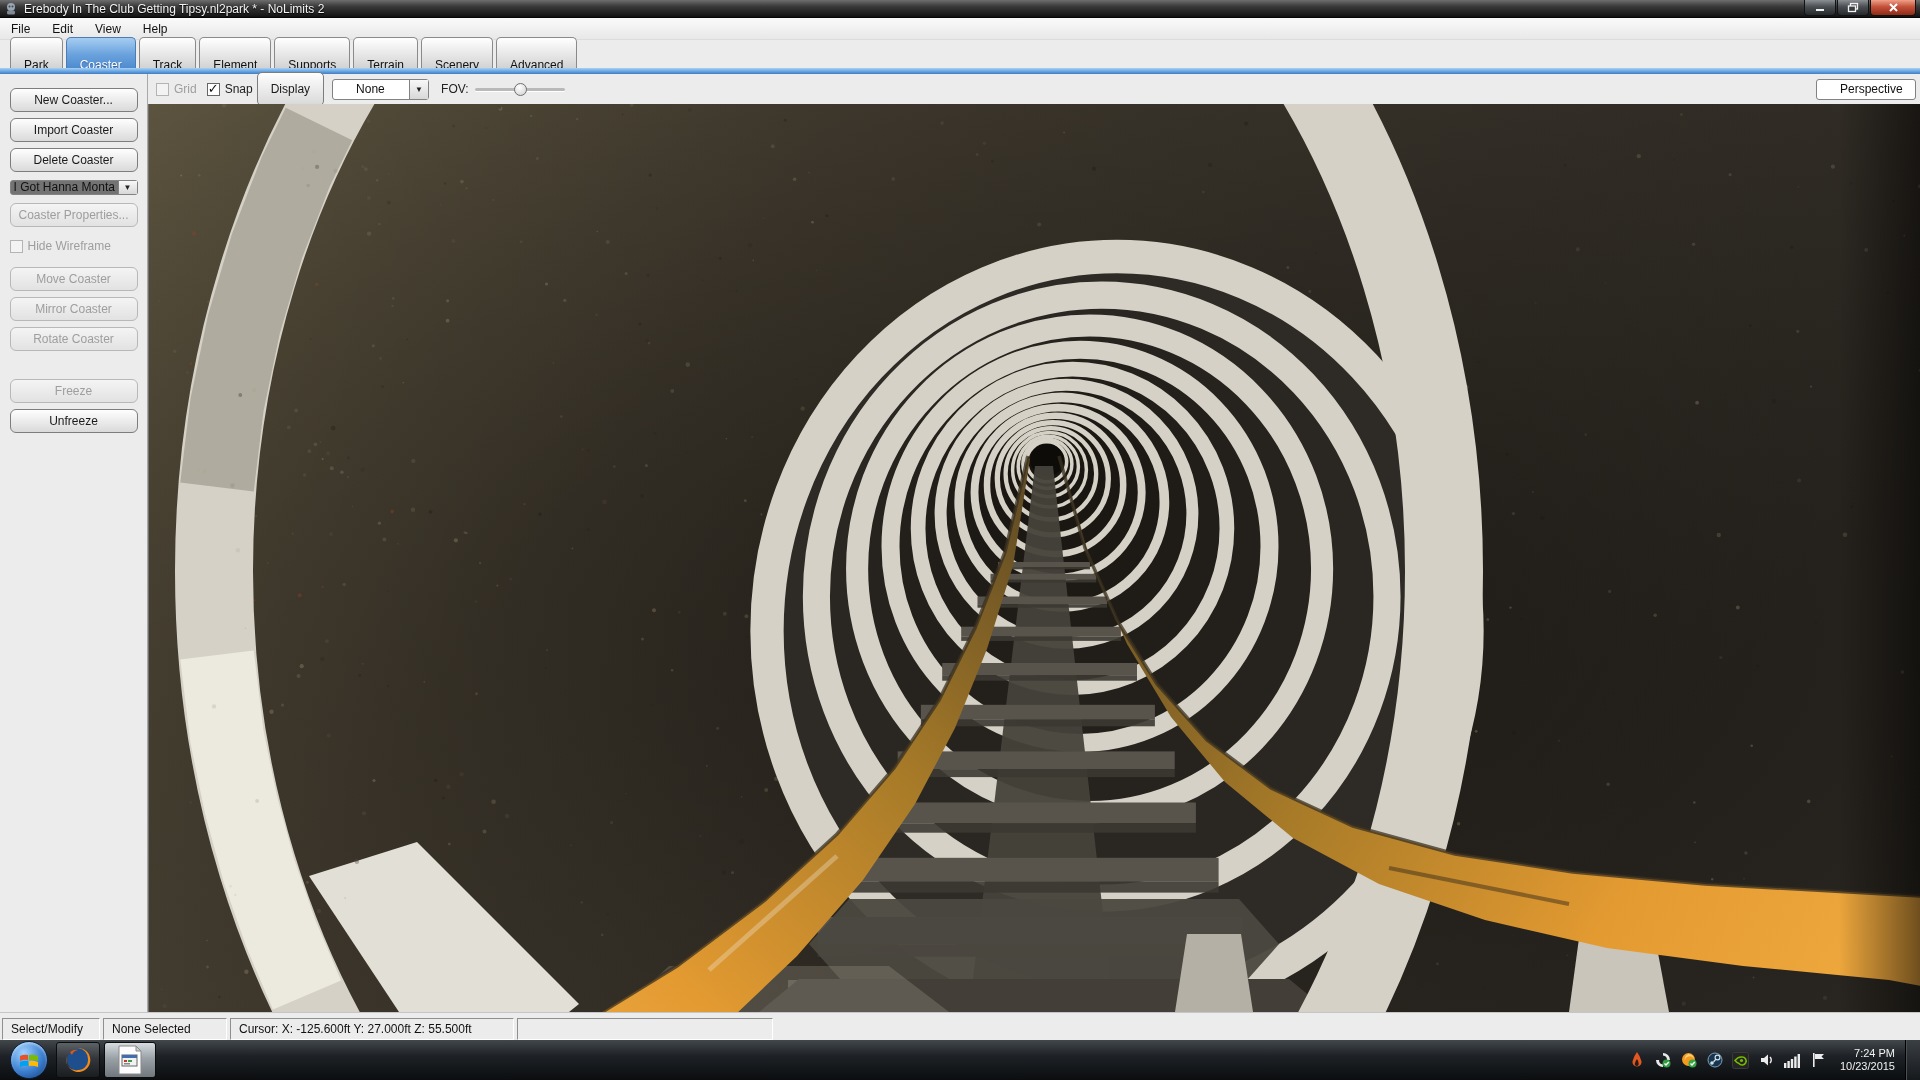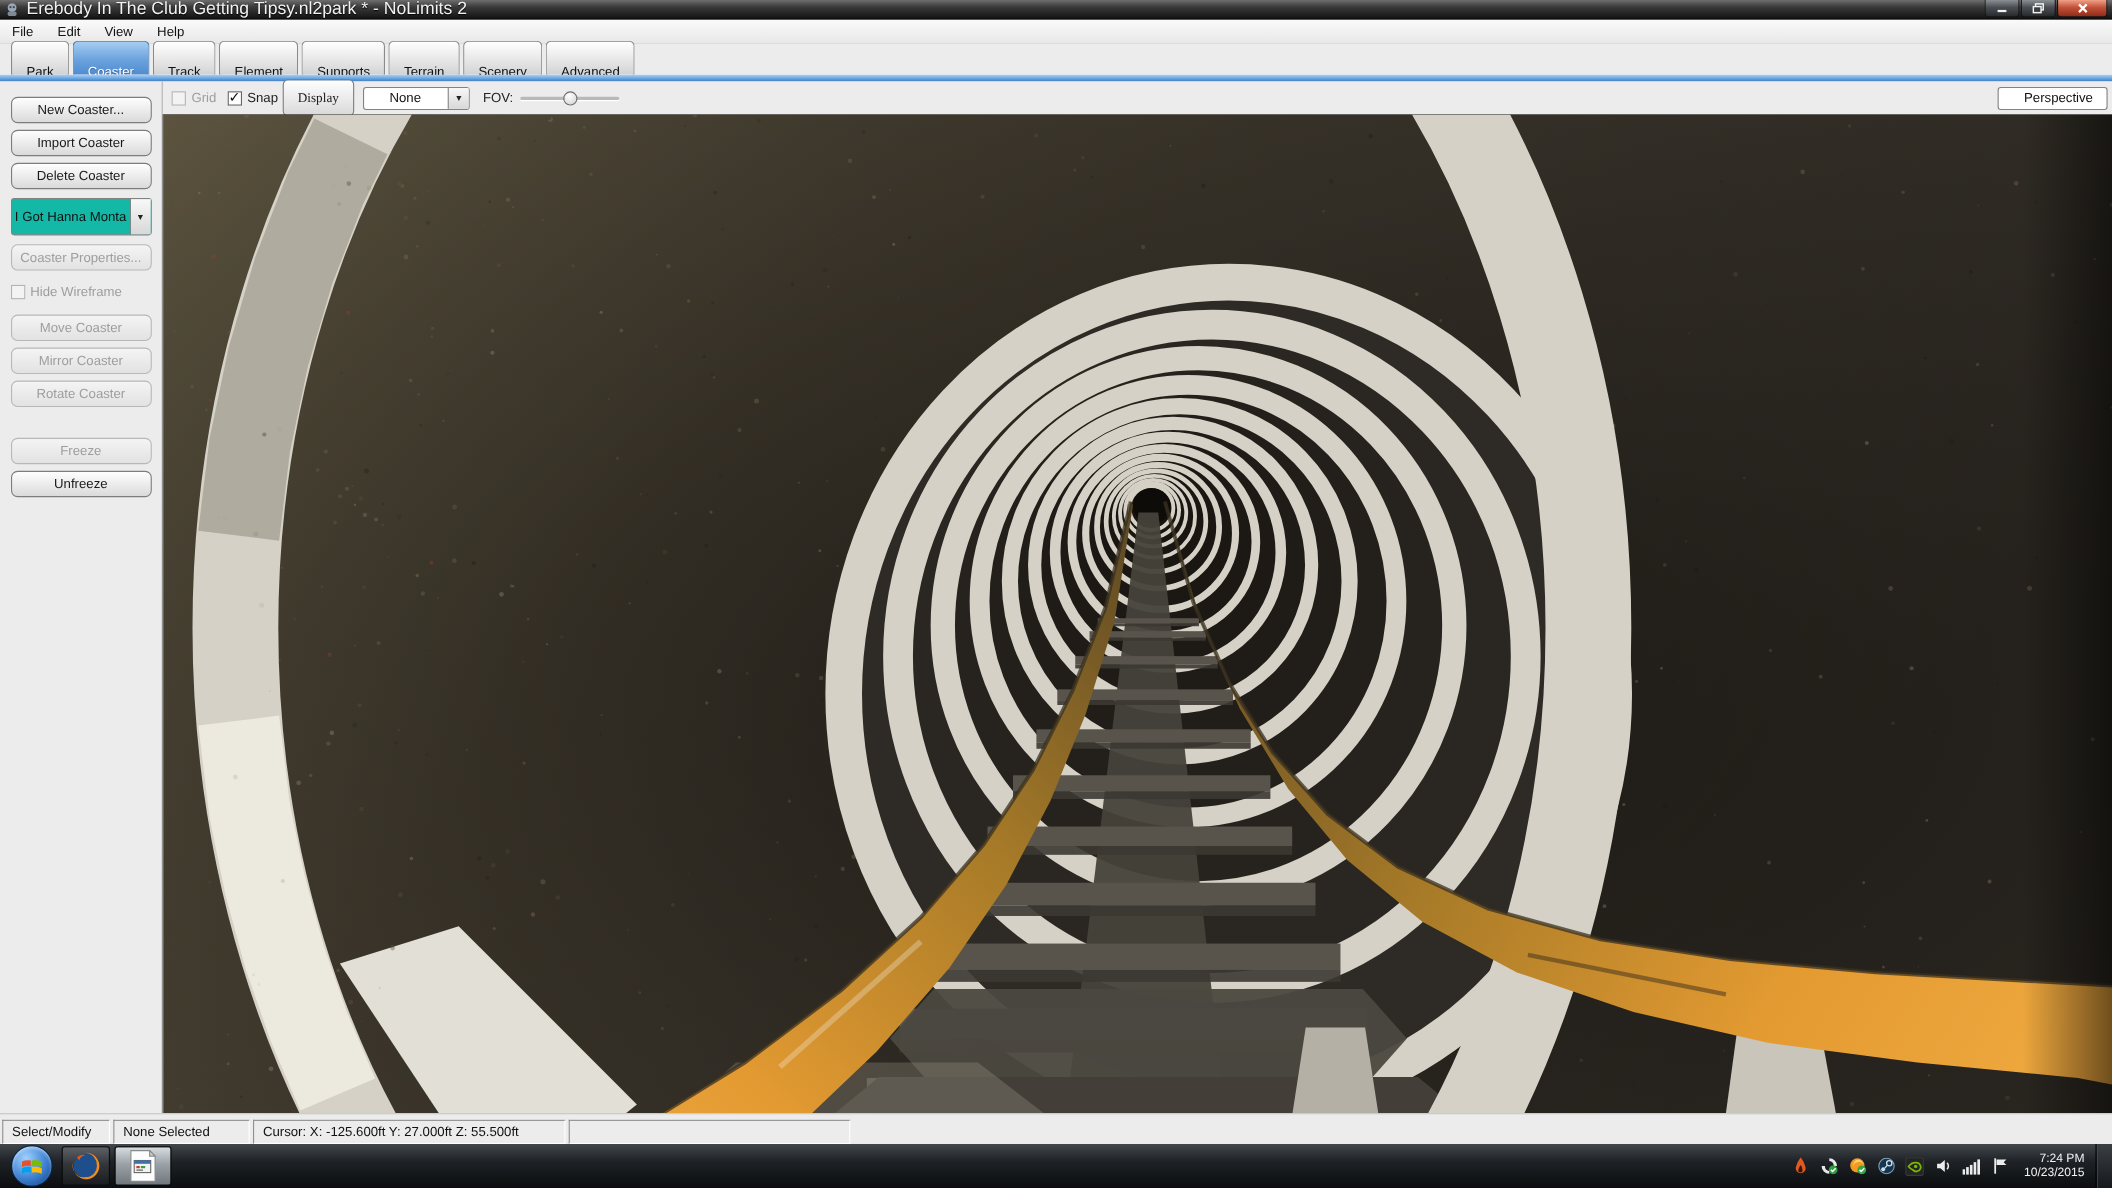--- a/index.html
+++ b/index.html
@@ -6,21 +6,21 @@
   body{
     width:1920px;height:1080px;overflow:hidden;position:relative;
     font-family:"Liberation Sans","DejaVu Sans",sans-serif;font-size:12px;
     background:#ececec;-webkit-font-smoothing:antialiased;
   }
   
   .titlebar{position:absolute;left:0;top:0;width:1920px;height:18px;
     background:linear-gradient(#6e6e6e,#3a3a3a 35%,#161616 90%,#000);
     display:flex;align-items:center;color:#f2f2f2;}
   .titlebar .appicon{width:14px;height:14px;margin:0 6px 0 4px;flex:0 0 auto;}
-  .titlebar .title{font-size:16px;line-height:18px;text-shadow:0 1px 1px #000;}
+  .titlebar .title{font-size:12px;line-height:18px;text-shadow:0 1px 1px #000;}
   .winbtns{position:absolute;right:4px;top:0;display:flex;}
   .winbtn{height:15px;width:30px;border:1px solid #101214;border-top:none;
     border-radius:0 0 4px 4px;display:flex;align-items:center;justify-content:center;
     background:linear-gradient(#8a8f93,#4a4e52 45%,#26292c);margin-left:1px;}
   .winbtn.close{width:44px;background:linear-gradient(#f0a088,#c4513a 45%,#8f2b16);}
   
   .menubar{position:absolute;left:0;top:18px;width:1920px;height:22px;
     background:linear-gradient(#fafafa,#e8e8e8);display:flex;align-items:center;
     border-bottom:1px solid #dcdcdc;box-sizing:border-box;}
   .menuitem{padding:3px 11px;color:#111;}
@@ -34,37 +34,37 @@
     text-shadow:0 1px 1px rgba(0,0,50,.35);border-color:#4d7db0;}
   .bluestrip{position:absolute;left:0;top:68px;width:1920px;height:6px;
     background:linear-gradient(#a8d0f4,#73aee6 45%,#3f7cc4);}
   
   .sidebar{position:absolute;left:0;top:74px;width:148px;height:938px;background:#ececec;
     border-right:1px solid #a8a8a8;box-sizing:border-box;display:flex;flex-direction:column;align-items:center;}
   .sbtn{width:128px;height:24px;border-radius:6px;border:1px solid #7d7d7d;color:#1a1a1a;
     background:linear-gradient(#fefefe,#dadada);display:flex;align-items:center;justify-content:center;
     box-sizing:border-box;flex:0 0 auto;}
   .sbtn.disabled{color:#9e9e9e;border-color:#b8b8b8;background:linear-gradient(#f4f4f4,#e2e2e2);}
-  .scombo{width:128px;height:34px;border:1px solid #828282;background:#14b8a6;border-radius:3px;
-    display:flex;align-items:center;box-sizing:border-box;flex:0 0 auto;}
+  .scombo{width:128px;height:15px;border:1px solid #828282;background:#737373;border-radius:3px;
+    display:flex;align-items:flex-end;box-sizing:border-box;flex:0 0 auto;}
   .scombo .val{flex:1;padding:0 3px;white-space:nowrap;overflow:hidden;color:#111;}
   .combo-arrow{width:18px;height:100%;border-left:1px solid #828282;display:flex;align-items:center;
     justify-content:center;background:linear-gradient(#f8f8f8,#d8d8d8);font-size:8px;color:#222;}
   .cbrow{width:128px;display:flex;align-items:center;flex:0 0 auto;}
   .cb{width:13px;height:13px;border:1px solid #666;background:#fff;box-sizing:border-box;
     position:relative;margin-right:5px;flex:0 0 auto;}
   .cb.disabled{border-color:#b4b4b4;background:#f3f3f3;}
   .cb.checked::after{content:"✓";position:absolute;left:0px;top:-3px;font-size:13px;font-weight:bold;color:#111;}
   .cbrow .lbl{color:#222;}
   .cbrow .lbl.dim{color:#9e9e9e;}
   
   .toolbar{position:absolute;left:148px;top:74px;width:1772px;height:30px;background:#ececec;
     display:flex;align-items:center;box-sizing:border-box;padding-left:8px;}
   .tbtn{height:22px;padding:5px 13px;border:1px solid #7d7d7d;border-radius:5px;color:#1a1a1a;
-    background:linear-gradient(#fefefe,#d9d9d9);display:flex;align-items:center;margin:0 4px;font-family:Liberation Serif, serif;}
+    background:linear-gradient(#fefefe,#d9d9d9);display:flex;align-items:center;margin:0 4px;}
   .tcombo{height:21px;border:1px solid #828282;background:#fff;border-radius:3px;display:flex;
     align-items:center;box-sizing:border-box;margin:0 4px;}
   .tcombo .val{padding:0 23px;color:#111;}
   .fovlabel{margin:0 6px 0 8px;color:#222;text-align:center;}
   .slider{width:90px;height:13px;position:relative;margin-right:8px;}
   .slider .track{position:absolute;left:0;right:0;top:5px;height:3px;background:#b9b9b9;
     border-radius:2px;box-shadow:0 1px 0 #fff;}
   .slider .thumb{position:absolute;top:0;width:13px;height:13px;border-radius:50%;
     border:1px solid #6f6f6f;background:radial-gradient(circle at 40% 30%,#fff,#cfcfcf);box-sizing:border-box;}
   .toolbar .spacer{flex:1;}

